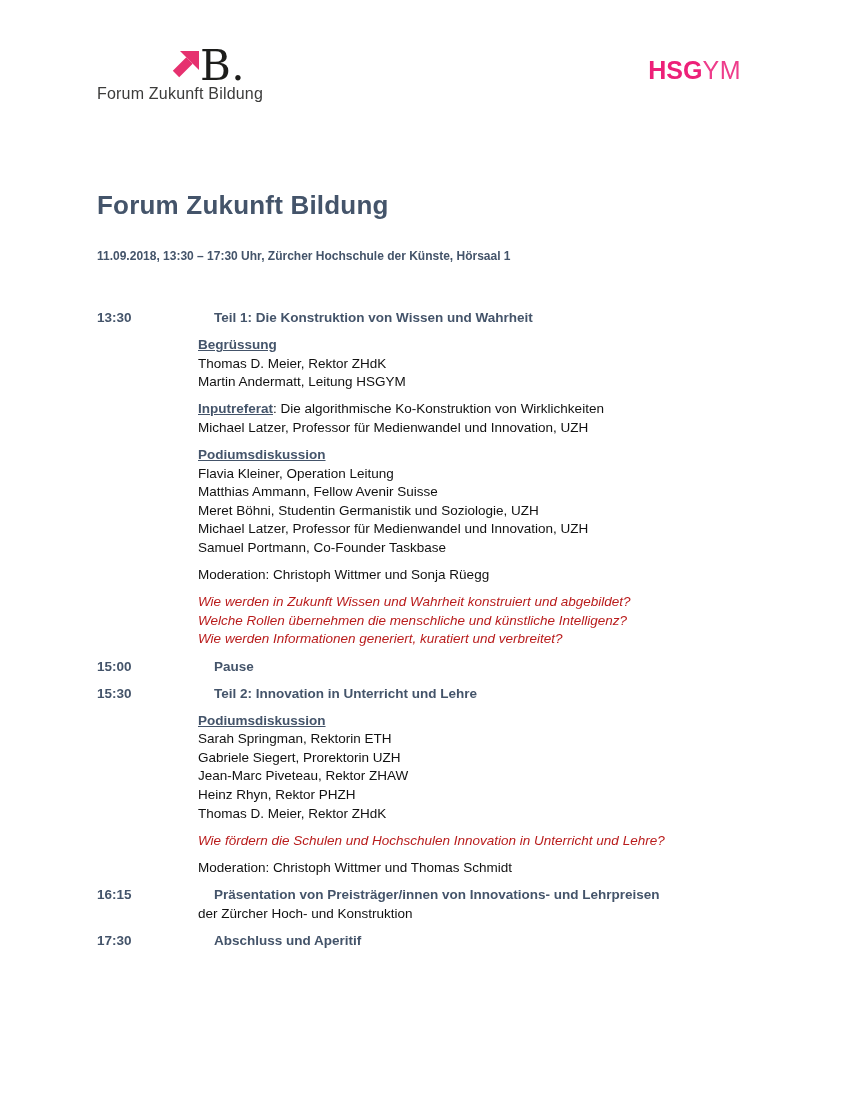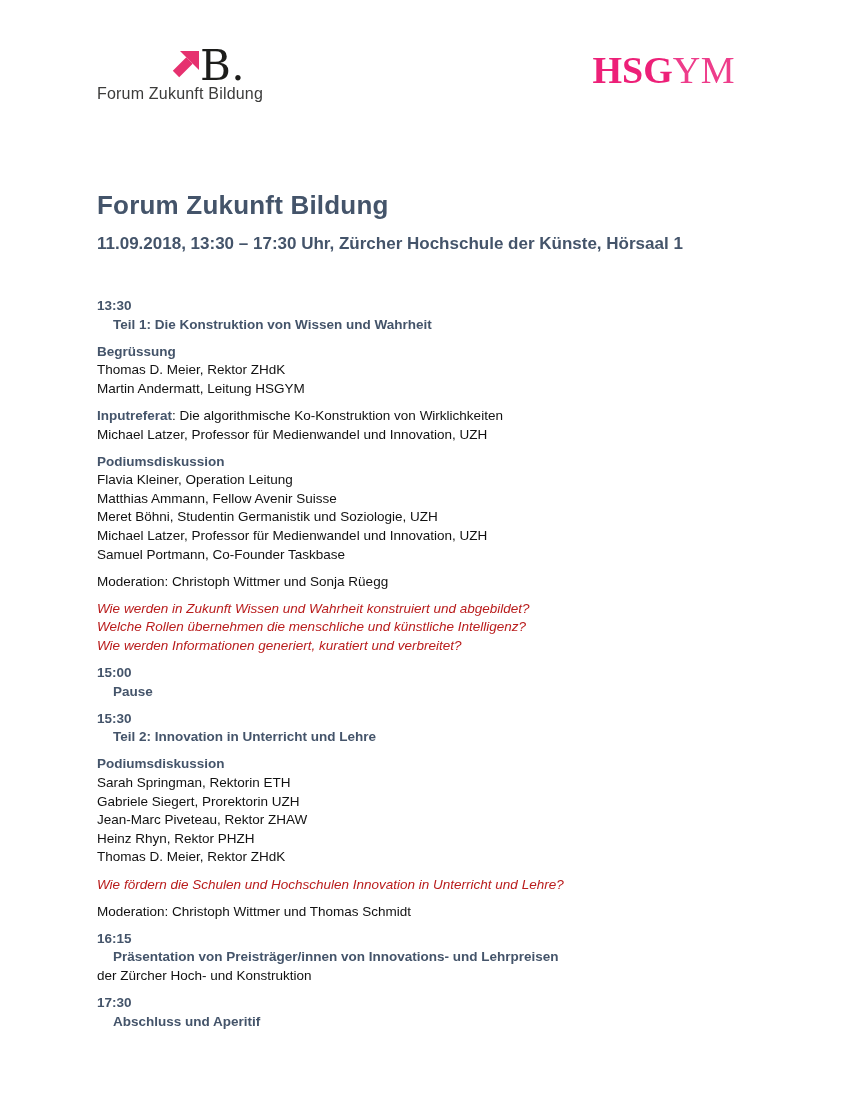--- a/index.html
+++ b/index.html
@@ -20,44 +20,44 @@
   .fzb-letter {
     font-family: "DejaVu Serif", "Liberation Serif", serif;
     font-size: 42px; line-height: 40px; color: #1d1d1b; letter-spacing: 0.5px;
   }
   .fzb-caption {
     margin-top: 0px; font-size: 16px; line-height: 16px;
     color: #3c3c3b; letter-spacing: 0.2px; white-space: nowrap;
   }
 
   .hsgym-logo {
-    position: absolute; top: 52px; right: 115px;
-    font-size: 38px; line-height: 36px; white-space: nowrap; font-family: Liberation Serif, serif;
+    position: absolute; top: 52px; right: 109px;
+    font-size: 25px; line-height: 36px; white-space: nowrap;
   }
   .hsgym-bold { font-weight: bold; color: #ed2078; }
   .hsgym-light { font-weight: normal; color: #ee3d8b; letter-spacing: 0.5px; }
 
   
   h1.doc-title {
     margin: 190px 0 0 97px; font-size: 26px; line-height: 30px;
     font-weight: bold; color: #44546a; letter-spacing: 0.2px;
   }
   h2.doc-subtitle {
-    margin: 13px 0 0 97px; font-size: 17px; line-height: 22px;
+    margin: 25px 0 0 97px; font-size: 12px; line-height: 22px;
     font-weight: bold; color: #44546a;
   }
 
   
   .schedule { margin: 42px 60px 0 97px; font-size: 13.5px; line-height: 18.6px; }
-  .row { display: flex; flex-direction: column; }
+  .row { display: flex; }
   .time { width: 101px; flex: none; font-weight: bold; color: #44546a; }
   .content { flex: 1; }
   .para { margin: 0 0 8.5px 0; }
   .session-title { font-weight: bold; color: #44546a; margin-left: 16px; }
-  .block-heading { font-weight: bold; color: #44546a; }
+  .block-heading { font-weight: bold; color: #44546a; text-decoration: underline; }
   .speaker-line, .plain-line { color: #111111; }
   .question-line { font-style: italic; color: #b91c1c; }
 </style>
 </head>
 <body>
 
 <div class="fzb-logo">
   <div class="fzb-top">
     <span class="fzb-arrow">
       <svg width="27" height="30" viewBox="0 0 27 30" xmlns="http://www.w3.org/2000/svg">

